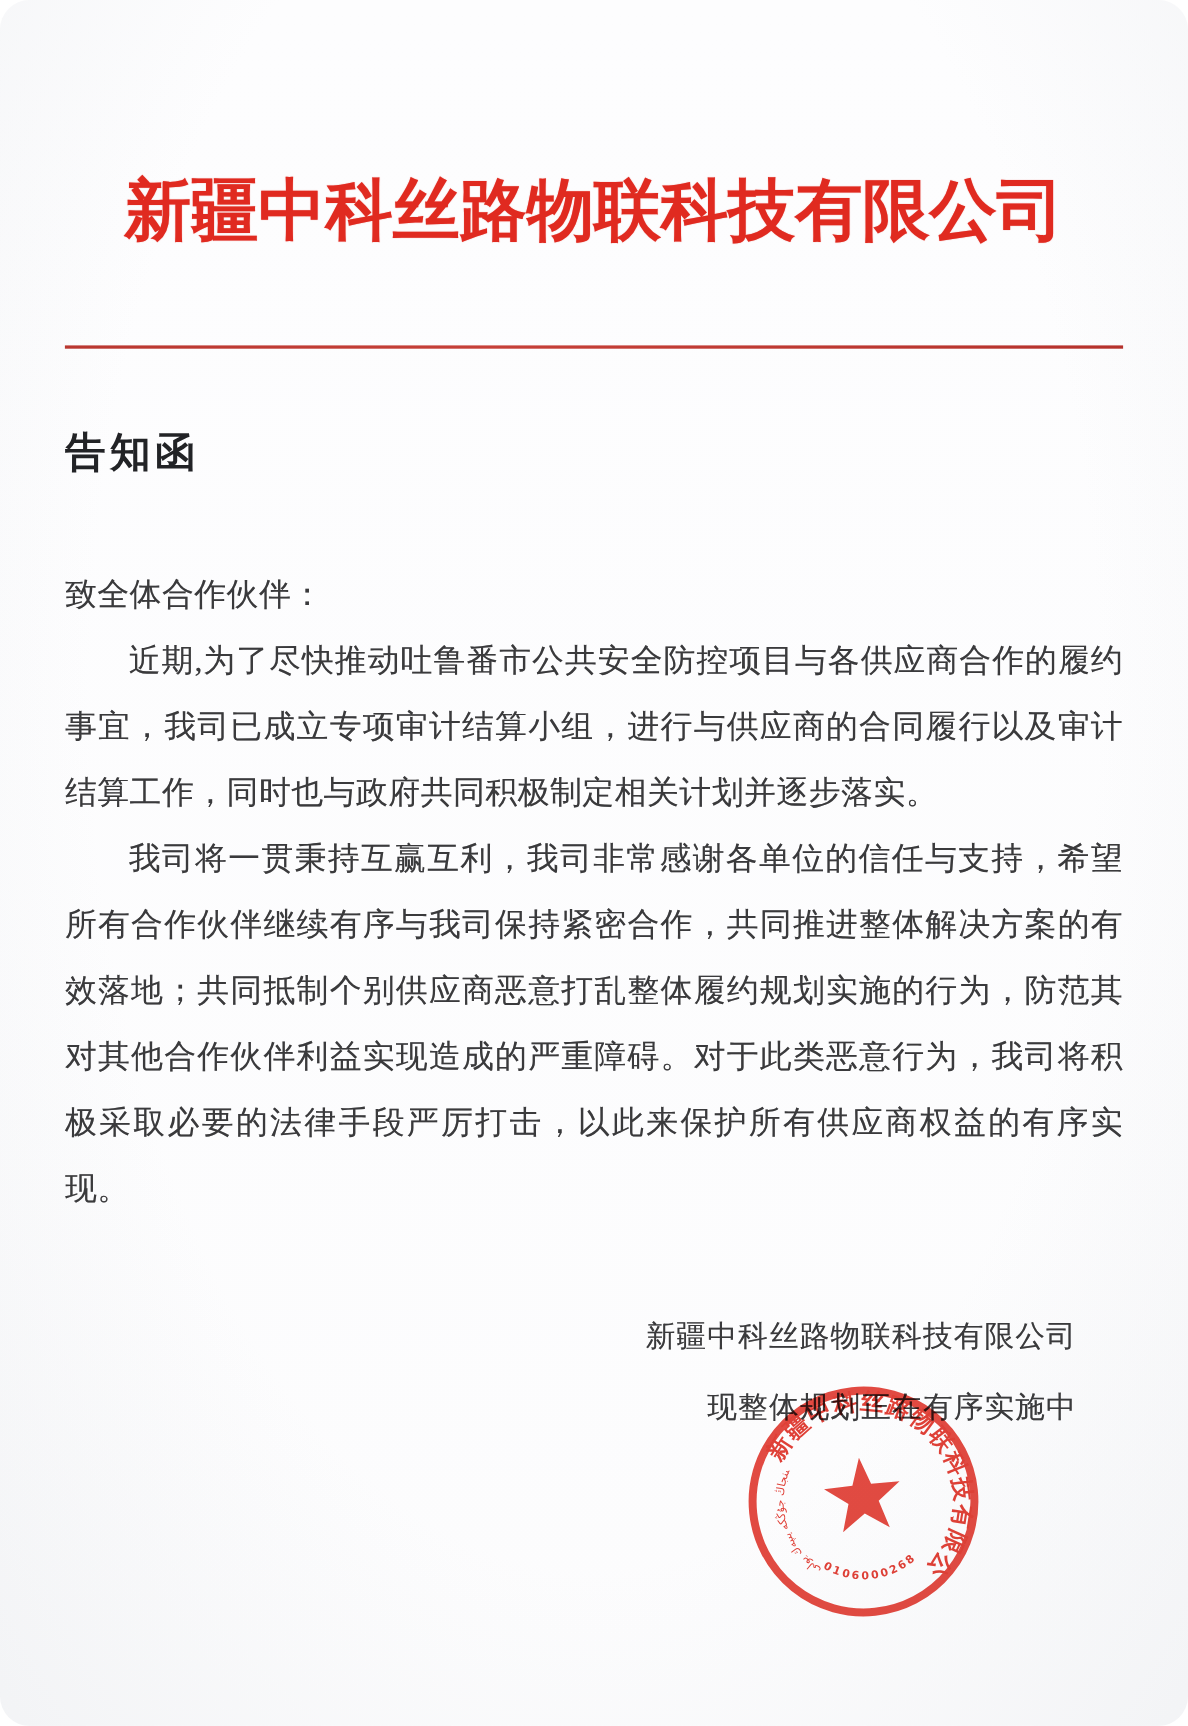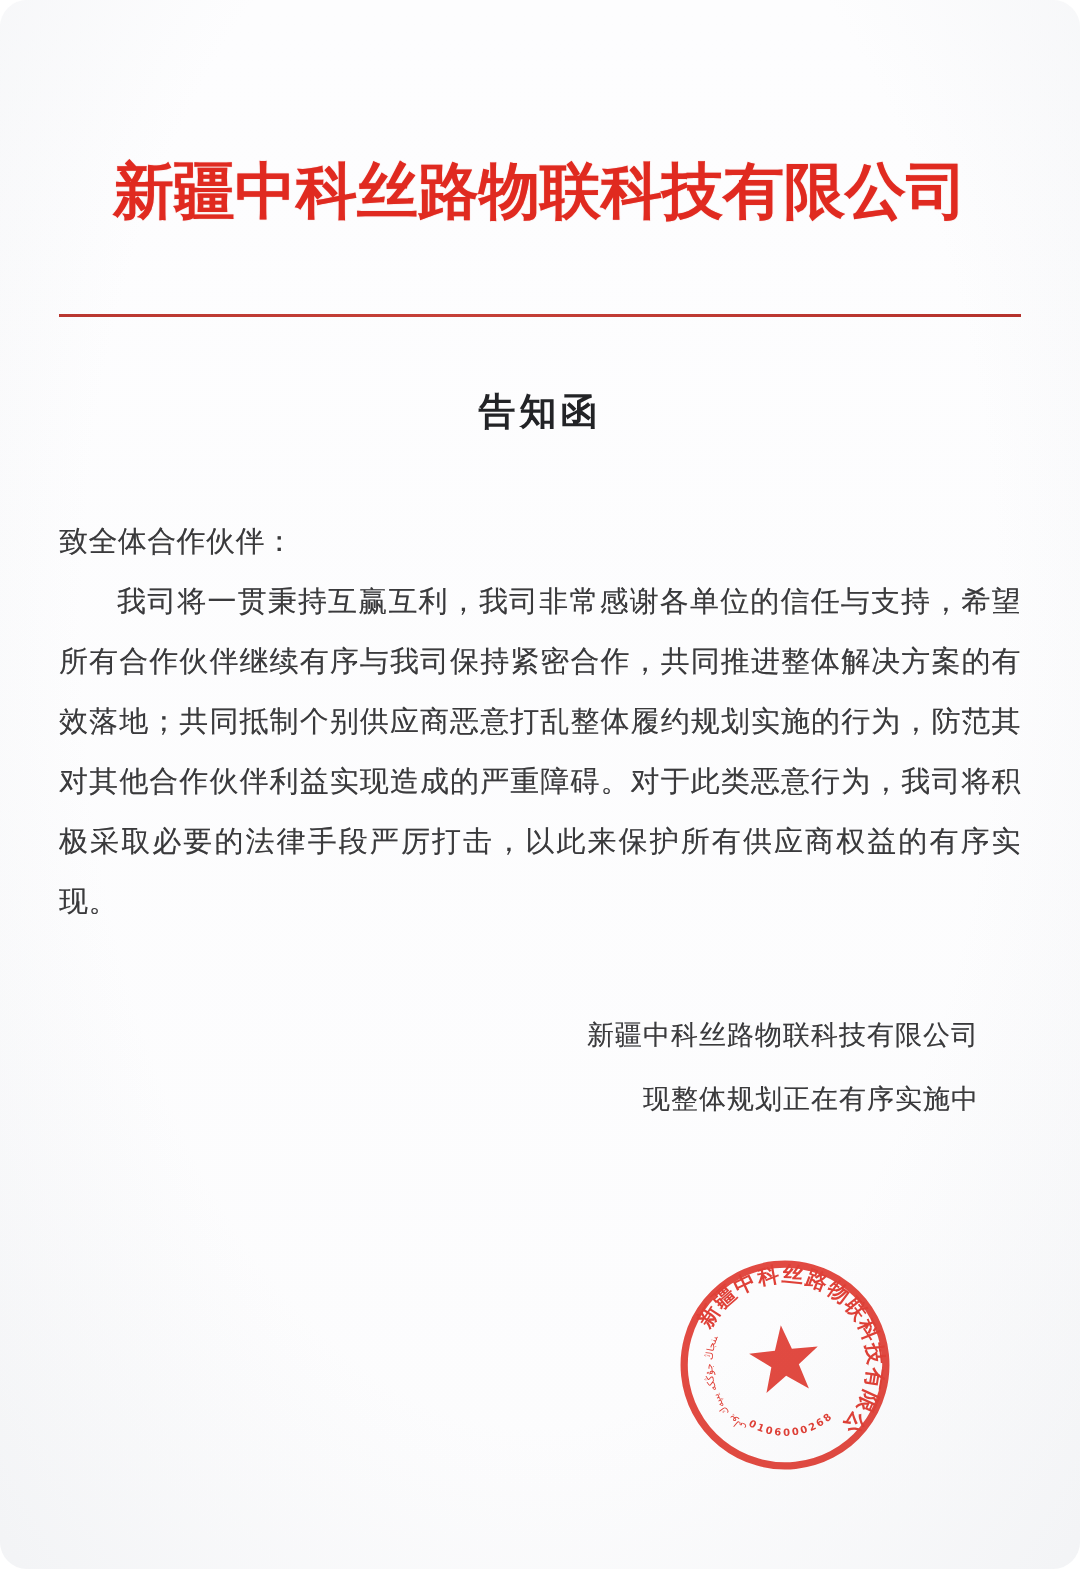--- a/index.html
+++ b/index.html
@@ -33,21 +33,20 @@
   }
   .red-rule{
     margin-top:80px;
     height:3px;
     border:none;
     background:linear-gradient(90deg,#b93730,#c64038 40%,#b5322c);
     width:100%;
   }
   .doc-title{
     margin-top:70px;
-    text-align:center;
     font-size:37px;
     font-weight:600;
     letter-spacing:4px;
     color:#222326;
   }
   .body-text{
     margin-top:74px;
     font-size:29px;
     line-height:60px;
     color:#3a3a3c;
@@ -83,20 +82,21 @@
 <div class="page">
 
   <div class="letterhead">新疆中科丝路物联科技有限公司</div>
 
   <hr class="red-rule">
 
   <div class="doc-title">告知函</div>
 
   <div class="body-text">
     <p>致全体合作伙伴：</p>
+    <p class="indent">近期,为了尽快推动吐鲁番市公共安全防控项目与各供应商合作的履约事宜，我司已成立专项审计结算小组，进行与供应商的合同履行以及审计结算工作，同时也与政府共同积极制定相关计划并逐步落实。</p>
     <p class="indent">我司将一贯秉持互赢互利，我司非常感谢各单位的信任与支持，希望所有合作伙伴继续有序与我司保持紧密合作，共同推进整体解决方案的有效落地；共同抵制个别供应商恶意打乱整体履约规划实施的行为，防范其对其他合作伙伴利益实现造成的严重障碍。对于此类恶意行为，我司将积极采取必要的法律手段严厉打击，以此来保护所有供应商权益的有序实现。</p>
   </div>
 
   <div class="sig-block">
     <div>新疆中科丝路物联科技有限公司</div>
     <div>现整体规划正在有序实施中</div>
   </div>
 
   <svg class="seal" viewBox="0 0 240 240" xmlns="http://www.w3.org/2000/svg">
     <defs>

